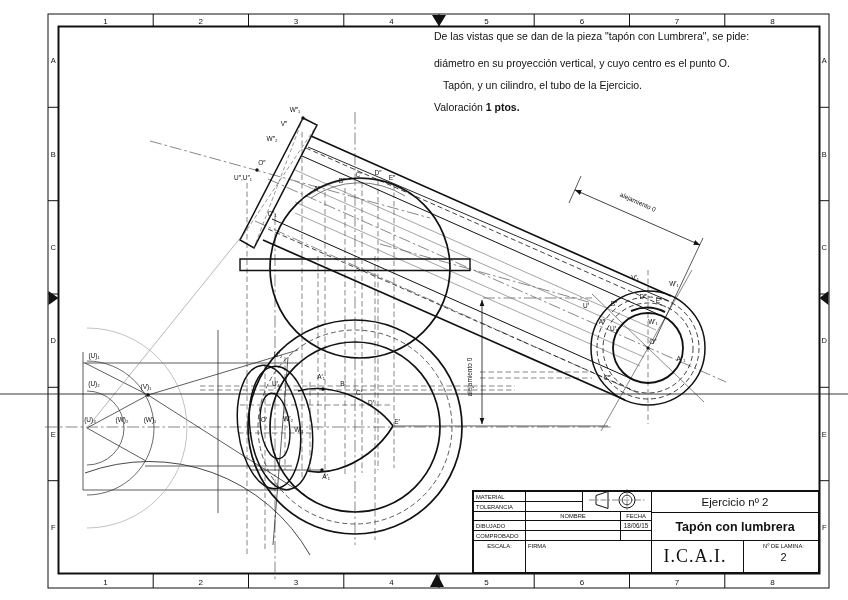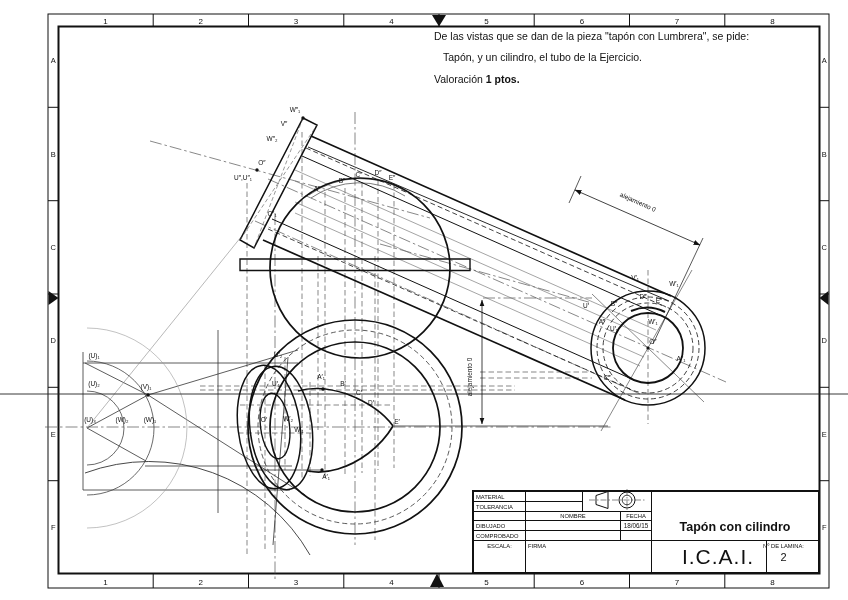--- a/index.html
+++ b/index.html
@@ -3,21 +3,21 @@
 <meta charset="utf-8">
 <style>
   html,body{margin:0;padding:0;background:#fff;}
   .sheet{position:relative;width:848px;height:600px;background:#fff;overflow:hidden;
          font-family:"Liberation Sans",sans-serif;color:#111;}
   svg{position:absolute;left:0;top:0;z-index:1;}
   svg text{font-family:"Liberation Sans",sans-serif;fill:#111;}
   .overlay{position:absolute;z-index:2;}
   
   .statement{left:434px;top:30px;width:380px;font-size:10.5px;line-height:13px;color:#111;}
-  .statement .gap1{margin-bottom:8px;}
+  .statement .gap1{margin-bottom:14px;}
   .statement .gap2{margin-bottom:9px;}
   .statement .indent{padding-left:9px;}
   
   .titleblock{left:472px;top:490px;width:348px;height:84px;border:2px solid #111;
               box-sizing:border-box;background:transparent;}
   .tb-cell{position:absolute;box-sizing:border-box;border-right:1px solid #111;
            border-bottom:1px solid #111;font-size:5.8px;display:flex;align-items:center;
            padding-left:2px;color:#111;overflow:hidden;}
   .tb-center{justify-content:center;padding-left:0;}
   .tb-top{align-items:flex-start;padding-top:2px;}
@@ -273,20 +273,21 @@
         <text x="343" y="386" text-anchor="middle" font-size="6.5">B′</text>
         <text x="359" y="395" text-anchor="middle" font-size="6.5">C′</text>
         <text x="371" y="405" text-anchor="middle" font-size="6.5">D′</text>
         <text x="397" y="424" text-anchor="middle" font-size="6.5">E′</text>
         <text x="326" y="479" text-anchor="middle" font-size="6.5">A′₁</text>
       </g>
 </svg>
 
 <div class="overlay statement">
   <div class="gap1">De las vistas que se dan de la pieza "tapón con Lumbrera", se pide:</div>
+  <div class="gap2">diámetro en su proyección vertical, y cuyo centro es el punto O.</div>
   <div class="gap2 indent">Tapón, y un cilindro, el tubo de la Ejercicio.</div>
   <div><span>Valoración </span><b>1 ptos.</b></div>
 </div>
 
 <div class="overlay titleblock">
   <div class="tb-cell" style="left:0;top:0;width:52px;height:10px;">MATERIAL</div>
   <div class="tb-cell" style="left:52px;top:0;width:57px;height:10px;"></div>
   <div class="tb-cell" style="left:0;top:10px;width:52px;height:10px;">TOLERANCIA</div>
   <div class="tb-cell" style="left:52px;top:10px;width:57px;height:10px;"></div>
   <div class="tb-cell" style="left:109px;top:0;width:69px;height:20px;"></div>
@@ -299,21 +300,22 @@
   <div class="tb-cell" style="left:52px;top:29px;width:95px;height:10px;"></div>
   <div class="tb-cell tb-center" style="left:147px;top:29px;width:31px;height:10px;font-size:6.3px;">18/06/15</div>
 
   <div class="tb-cell" style="left:0;top:39px;width:52px;height:10px;">COMPROBADO</div>
   <div class="tb-cell" style="left:52px;top:39px;width:95px;height:10px;"></div>
   <div class="tb-cell" style="left:147px;top:39px;width:31px;height:10px;"></div>
 
   <div class="tb-cell tb-top tb-center nb-b" style="left:0;top:49px;width:52px;height:31px;">ESCALA:</div>
   <div class="tb-cell tb-top nb-b" style="left:52px;top:49px;width:126px;height:31px;">FIRMA</div>
 
-  <div class="tb-cell tb-center" style="left:178px;top:21px;width:166px;height:28px;font-size:12.5px;font-weight:bold;border-right:none;">Tapón con cilindro</div>
-  <div class="tb-cell tb-center nb-b" style="left:196px;top:49px;width:97px;height:31px;font-size:21px;letter-spacing:1px;">I.C.A.I.</div>
+  <div class="tb-cell tb-center" style="left:178px;top:0;width:166px;height:21px;font-size:11.5px;border-right:none;">Ejercicio nº 2</div>
+  <div class="tb-cell tb-center" style="left:178px;top:21px;width:166px;height:28px;font-size:12.5px;font-weight:bold;border-right:none;">Tapón con lumbrera</div>
+  <div class="tb-cell tb-center nb-b" style="left:173px;top:49px;width:97px;height:31px;font-size:18px;letter-spacing:1px;font-family:Liberation Serif, serif;">I.C.A.I.</div>
   <div class="tb-cell nb-b nb-r" style="left:275px;top:49px;width:69px;height:31px;display:block;text-align:center;padding:2px 0 0 0;">
     <div style="font-size:5.8px;">Nº DE LAMINA:</div>
     <div style="font-size:11px;margin-top:2px;">2</div>
   </div>
 </div>
 
 </div>
 
 </body></html>

